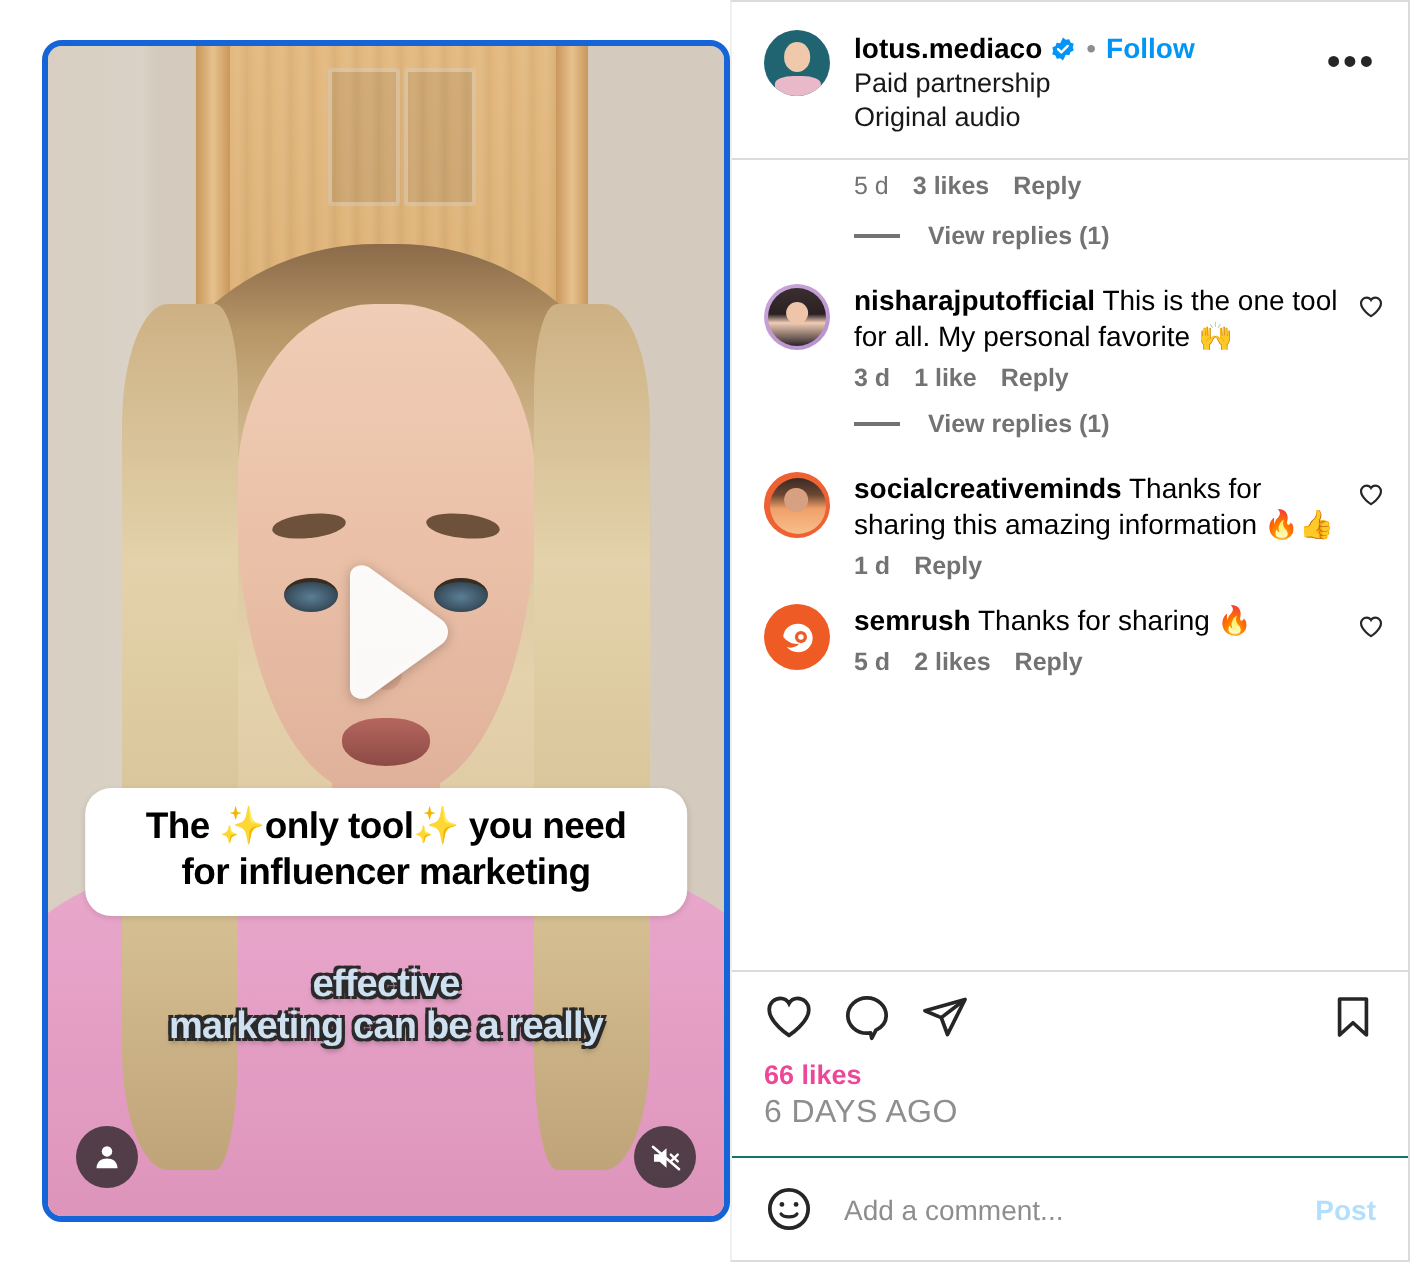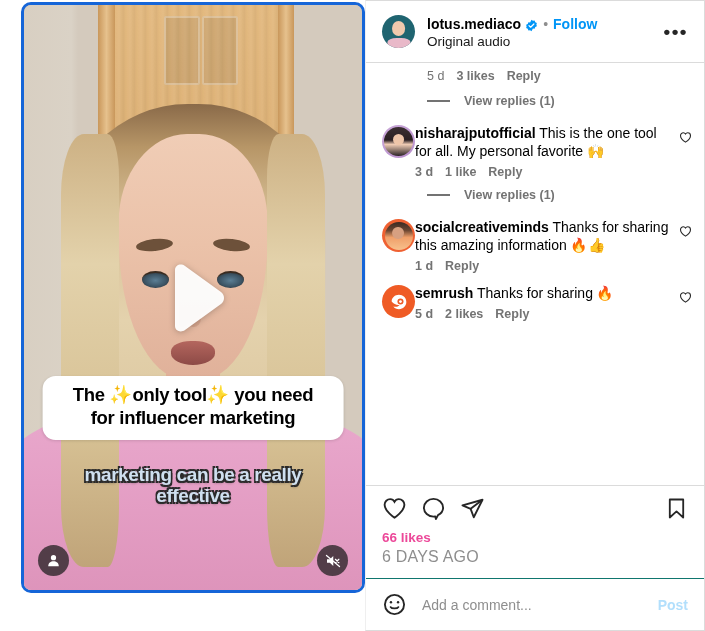--- a/index.html
+++ b/index.html
@@ -21,21 +21,21 @@
     flex-direction: row;
   }
 
   
   .media-col {
     width: 365px;
     height: 541px;
     position: relative;
     background: #ffffff;
     box-sizing: border-box;
-    padding: 2px 0 20px 21px;
+    padding: 20px 0 20px 21px;
   }
 
   .video-frame {
     position: relative;
     width: 344px;
     height: 591px;
     border: 3px solid #1565D8;
     border-radius: 10px;
     box-sizing: border-box;
     overflow: hidden;
@@ -398,20 +398,21 @@
     width: 33px;
     height: 33px;
     border-radius: 50%;
     flex: 0 0 auto;
     overflow: hidden;
     position: relative;
     margin-top: 1px;
   }
   .c-body {
     flex: 1 1 auto;
+    margin-left: 12px;
     min-width: 0;
   }
   .c-text {
     font-size: 14px;
     line-height: 18px;
     color: #000;
     word-wrap: break-word;
   }
   .c-user {
     font-weight: bold;
@@ -543,22 +544,22 @@
           <path d="M24 14 C24 9, 30 7, 34 10 L70 36 C74 39, 74 45, 70 48 L34 74 C30 77, 24 75, 24 70 Z" fill="#ffffff" opacity="0.95"></path>
         </svg>
       </div>
 
       <div class="cap-white">
         <div>The ✨only tool✨ you need</div>
         <div>for influencer marketing</div>
       </div>
 
       <div class="cap-blue">
+        <div>effective</div>
         <div>marketing can be a really</div>
-        <div>effective</div>
       </div>
 
       <div class="corner-btn bl">
         <svg width="15" height="15" viewBox="0 0 24 24" aria-hidden="true">
           <circle cx="12" cy="7.5" r="4.2" fill="#ffffff"></circle>
           <path d="M3.6 21 C3.6 15.6, 7.6 13.2, 12 13.2 C16.4 13.2, 20.4 15.6, 20.4 21 Z" fill="#ffffff"></path>
         </svg>
       </div>
 
       <div class="corner-btn br">
@@ -586,20 +587,21 @@
           <span class="username">lotus.mediaco</span>
           <span class="verified">
             <svg width="13" height="13" viewBox="0 0 24 24" aria-hidden="true">
               <path d="M12 1.4 l2.55 2.0 3.2-.45 1.2 3.0 2.95 1.3-.85 3.12.85 3.12-2.95 1.3-1.2 3.0-3.2-.45L12 22.6l-2.55-2.0-3.2.45-1.2-3.0-2.95-1.3.85-3.12-.85-3.12 2.95-1.3 1.2-3.0 3.2.45z" fill="#0095f6"></path>
               <path d="M7.4 12.2 l3.0 3.0 6.0-6.0" stroke="#ffffff" stroke-width="2.2" fill="none" stroke-linecap="round" stroke-linejoin="round"></path>
             </svg>
           </span>
           <span class="dotsep">•</span>
           <span class="follow-link">Follow</span>
         </div>
+        <div class="sub-line">Paid partnership</div>
         <div class="sub-line">Original audio</div>
       </div>
       <div class="more-dots">•••</div>
     </div>
 
     <div class="comments">
 
       <div class="caption-meta-row">
         <span class="age">5 d</span>
         <span>3 likes</span>

